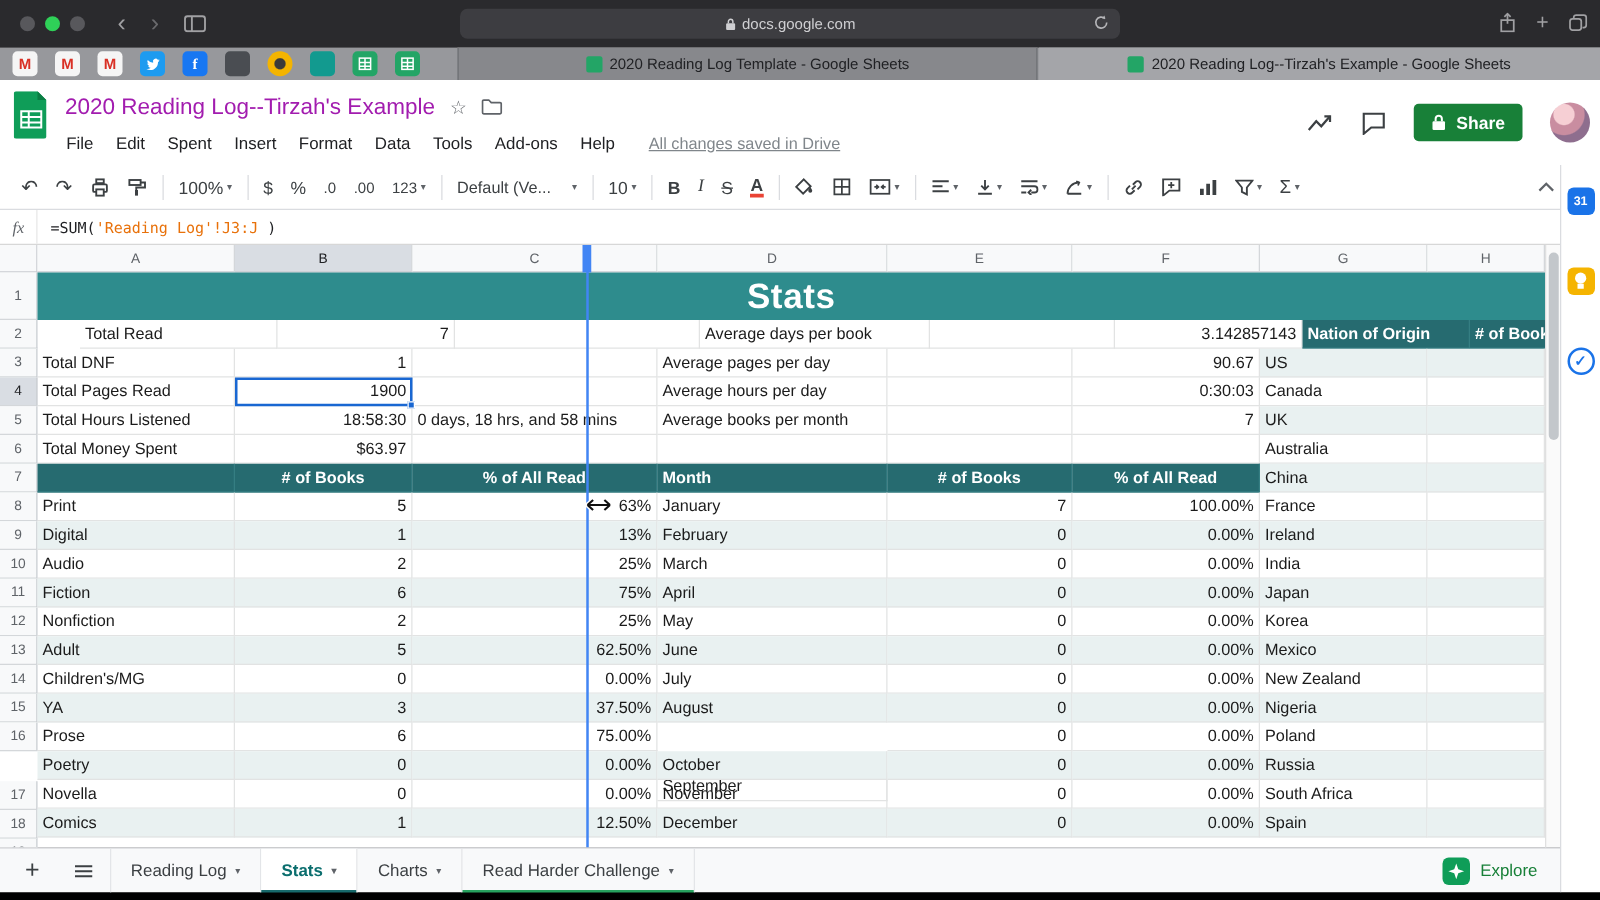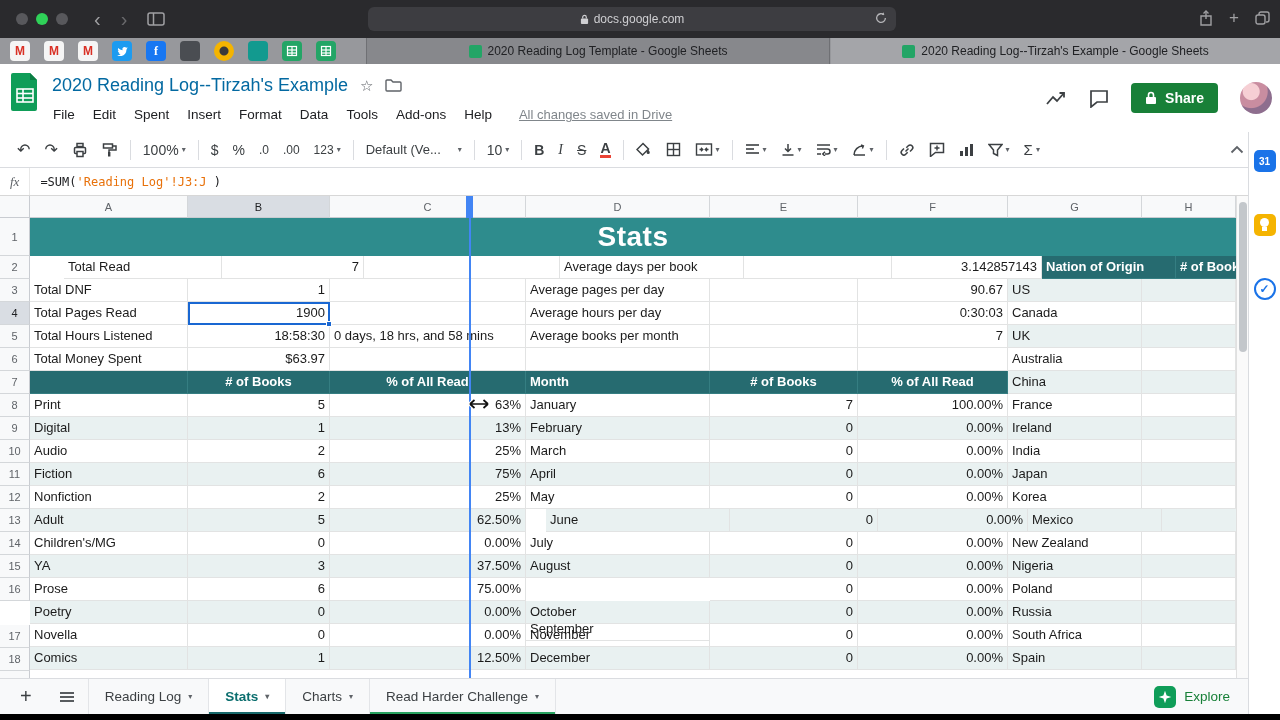--- a/index.html
+++ b/index.html
@@ -28,21 +28,21 @@
 .fav-sheets{background:#23a566}
 .btab{position:absolute;top:0;height:26px;display:flex;align-items:center;justify-content:center;gap:6px;font-size:12px;color:#202124}
 #btab1{left:366px;width:464px;background:#87888c;border-left:1px solid #6f7074;border-right:1px solid #6f7074}
 #btab2{left:831px;width:449px;background:#a4a5a9}
 .minisheet{width:13px;height:13px;border-radius:2px;background:#23a566;flex:none}
 
 
 #dochead{position:absolute;left:0;top:64px;width:1280px;height:68px;background:#fff}
 #sheetslogo{position:absolute;left:11px;top:9px}
 #titlerow{position:absolute;left:52px;top:11px;display:flex;align-items:center;gap:12px}
-#doctitle{font-size:18px;color:#0369a1}
+#doctitle{font-size:18px;color:#a21caf}
 .hdricon{color:#5f6368;font-size:15px}
 #menurow{position:absolute;left:44px;top:40px;display:flex;align-items:center}
 .menu-item{font-size:13.5px;color:#202124;padding:3px 9px;border-radius:3px}
 #savestatus{font-size:13px;color:#80868b;text-decoration:underline;margin-left:18px}
 #headright{position:absolute;right:0;top:18px;display:flex;align-items:center;gap:22px;padding-right:8px}
 #sharebtn{display:flex;align-items:center;gap:8px;background:#188038;color:#fff;font-size:14px;font-weight:bold;border:none;border-radius:4px;height:30px;padding:0 14px}
 #avatar{width:32px;height:32px;border-radius:50%;background:radial-gradient(circle at 35% 30%, #f6cfd4 0 8px, #c98da0 9px 16px, #8e6e8e 17px)}
 
 
 #toolbar{position:absolute;left:0;top:132px;width:1280px;height:36px;background:#fff;border-bottom:1px solid #dadce0;display:flex;align-items:center;padding-left:10px;color:#3c4043}
@@ -541,21 +541,21 @@
         <div class="cell a-l" style="width: 184px;">May</div>
         <div class="cell a-r" style="width: 148px;">0</div>
         <div class="cell a-r" style="width: 150px;">0.00%</div>
         <div class="cell a-l" style="width: 134px;">Korea</div>
         <div class="cell a-l" style="width: 94px;"></div>
       </div>
       <div class="grow">
         <div class="cell a-l s-b" style="width: 158px;">Adult</div>
         <div class="cell a-r s-b" style="width: 142px;">5</div>
         <div class="cell a-r s-b" style="width: 196px;">62.50%</div>
-        <div class="cell a-l s-b" style="width: 184px; margin-left: 20px;">June</div>
+        <div class="cell a-l s-b" style="width: 184px;">June</div>
         <div class="cell a-r s-b" style="width: 148px;">0</div>
         <div class="cell a-r s-b" style="width: 150px;">0.00%</div>
         <div class="cell a-l s-b" style="width: 134px;">Mexico</div>
         <div class="cell a-l s-b" style="width: 94px;"></div>
       </div>
       <div class="grow">
         <div class="cell a-l" style="width: 158px;">Children's/MG</div>
         <div class="cell a-r" style="width: 142px;">0</div>
         <div class="cell a-r" style="width: 196px;">0.00%</div>
         <div class="cell a-l" style="width: 184px;">July</div>

